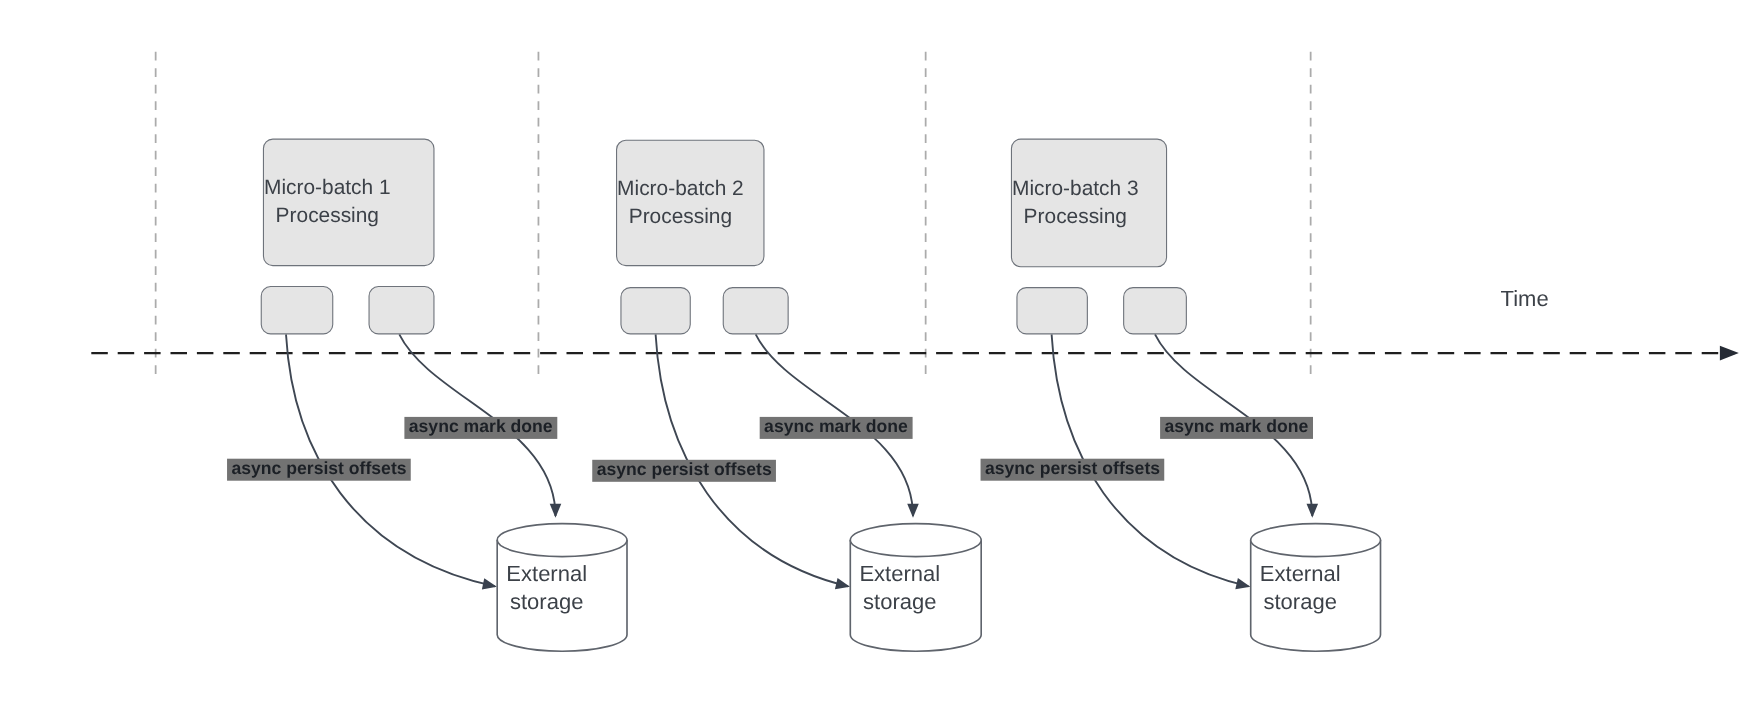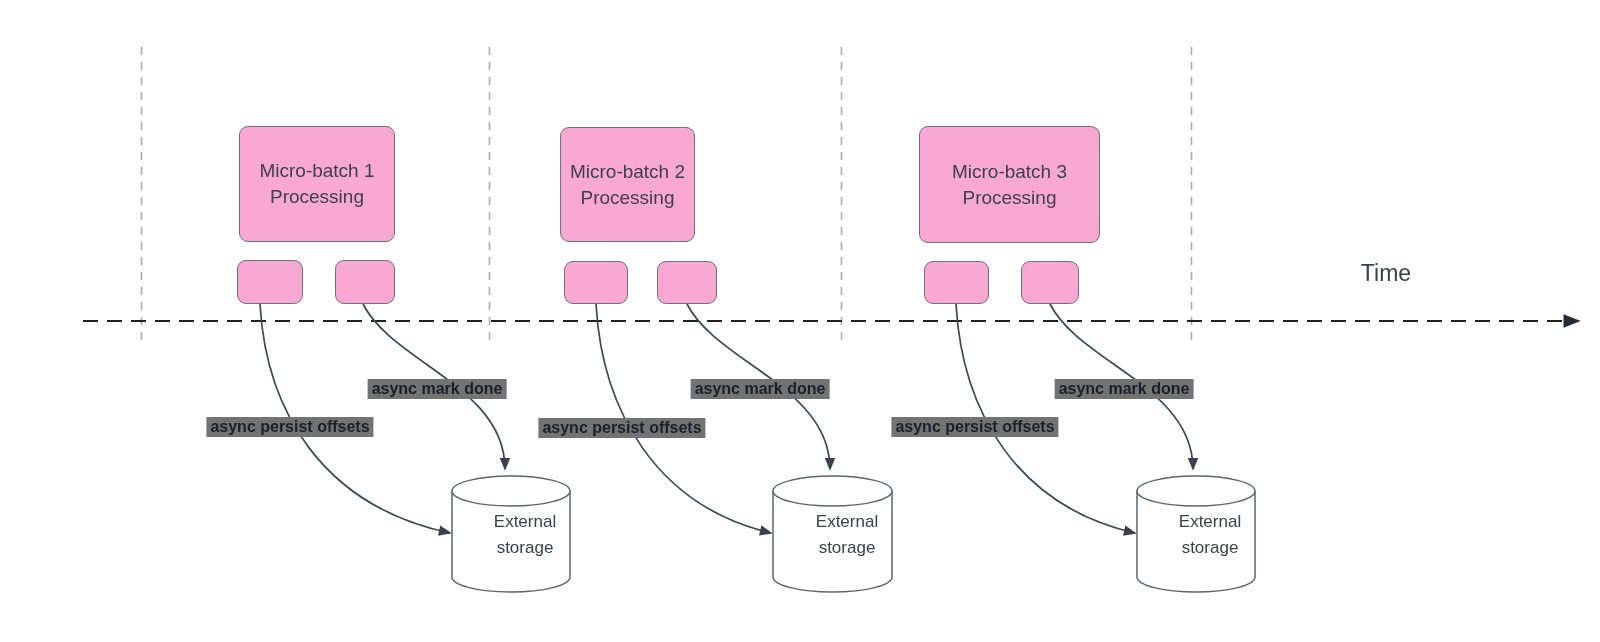--- a/index.html
+++ b/index.html
@@ -10,31 +10,31 @@
   }
   *{box-sizing:border-box;margin:0;padding:0}
   html,body{background:#fff}
   body{font-family:"Liberation Sans","DejaVu Sans",sans-serif;}
   .stage{position:relative;width:1600px;height:642px;background:var(--background,#fff);overflow:hidden}
   .layer{position:absolute;left:0;top:0}
   .guide{stroke:var(--guide,#ababab);stroke-width:1.6;stroke-dasharray:8 7;fill:none}
   .timeline{stroke:var(--axis,#1f1f1f);stroke-width:2.2;stroke-dasharray:15 9;fill:none}
   .conn{stroke:var(--connector,#3f4753);stroke-width:1.7;fill:none}
   .shape{fill:#ffffff;stroke:var(--cylinder-border,#5f646c);stroke-width:1.5}
-  .node{position:absolute;background:#f9a8d4;border:1.5px solid var(--shape-border,#6e737b);
-        display:flex;align-items:center;justify-content:center}
+  .node{position:absolute;background:#e5e5e5;border:1.5px solid var(--shape-border,#6e737b);
+        display:flex;align-items:center;}
   .node.main{border-radius:9px}
   .node.small{border-radius:9px}
   .nodeText{color:var(--text,#3c4148);font-size:19px;line-height:26px;text-align:center;white-space:nowrap}
-  .storageText{position:absolute;display:flex;align-items:center;justify-content:flex-end;text-align:center;
-        color:var(--text,#3c4148);font-size:17px;line-height:26px;pointer-events:none}
+  .storageText{position:absolute;display:flex;align-items:center;justify-content:flex-start;text-align:center;
+        color:var(--text,#3c4148);font-size:20px;line-height:26px;pointer-events:none}
   .storageText span{display:inline-block;width:90px}
   .edgeLabel{position:absolute;transform:translate(-50%,-50%);background:#737373;padding:1px 4px;
         color:var(--label-text,#1c2026);font-size:16px;font-weight:bold;white-space:nowrap}
-  .timeLabel{position:absolute;transform:translate(-50%,-50%);color:var(--text,#3c4148);font-size:23px;white-space:nowrap}
+  .timeLabel{position:absolute;transform:translate(-50%,-50%);color:var(--text,#3c4148);font-size:20px;white-space:nowrap}
 </style>
 </head>
 <body>
 
 <div class="stage">
 
   <svg class="layer" width="1600" height="642" viewBox="0 0 1600 642">
     <defs>
       <marker id="connArrow" viewBox="0 0 12 10" refX="10" refY="5" markerWidth="14" markerHeight="11.7" markerUnits="userSpaceOnUse" orient="auto">
         <path d="M0.5,0.5 L11.5,5 L0.5,9.5 Z" fill="#39414e"></path>
@@ -95,21 +95,21 @@
     </div>
   </div>
   <div class="node small" style="left:564px;top:261px;width:64px;height:43px"></div>
   <div class="node small" style="left:657px;top:261px;width:60px;height:43px"></div>
   <div class="edgeLabel" style="left:622px;top:428px">async persist offsets</div>
   <div class="edgeLabel" style="left:760px;top:389px">async mark done</div>
   <div class="storageText" style="left:773px;top:480px;width:119px;height:110px">
     <span>External storage</span>
   </div>
 
-  <div class="node main" style="left:919px;top:126px;width:181px;height:117px">
+  <div class="node main" style="left:919px;top:126px;width:142px;height:117px">
     <div class="nodeText">
       <div>Micro-batch 3</div>
       <div>Processing</div>
     </div>
   </div>
   <div class="node small" style="left:924px;top:261px;width:65px;height:43px"></div>
   <div class="node small" style="left:1021px;top:261px;width:58px;height:43px"></div>
   <div class="edgeLabel" style="left:975px;top:427px">async persist offsets</div>
   <div class="edgeLabel" style="left:1124px;top:389px">async mark done</div>
   <div class="storageText" style="left:1137px;top:480px;width:118px;height:110px">

